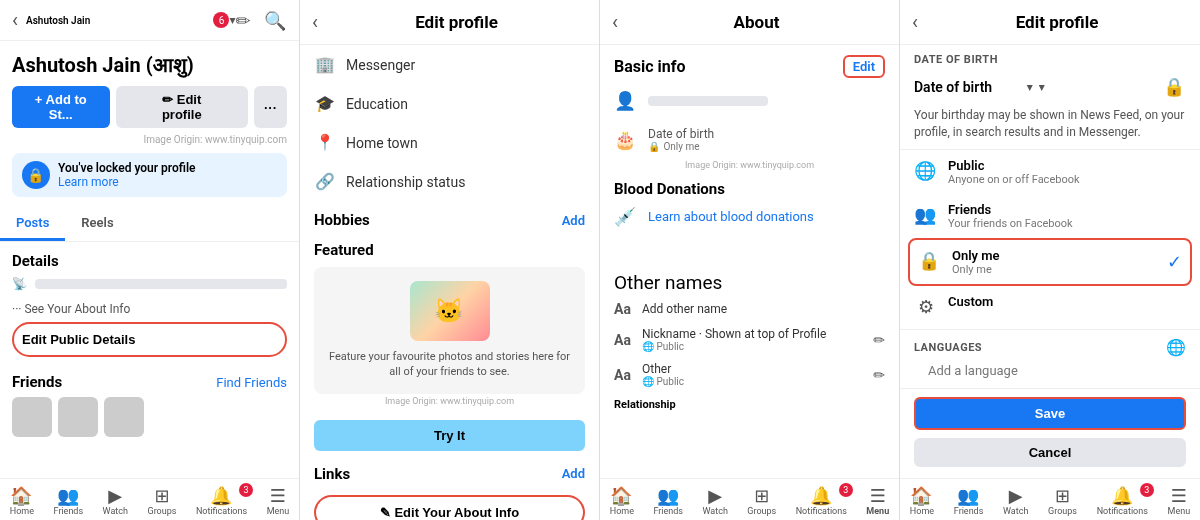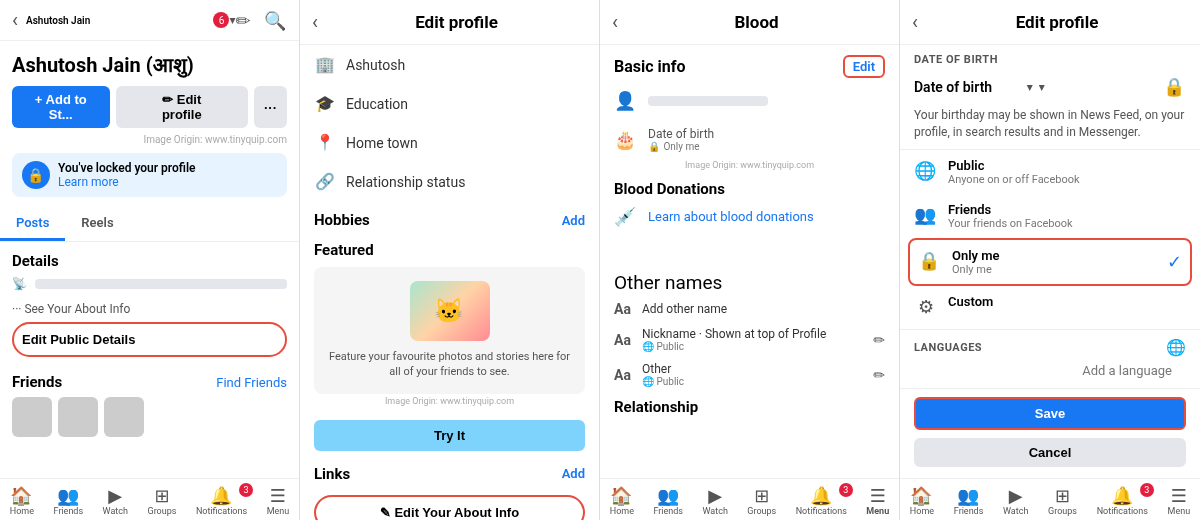--- a/index.html
+++ b/index.html
@@ -96,21 +96,21 @@
     .blood-learn { font-size: 13px; color: #1877f2; }
 
     .other-names { padding: 6px 14px 2px; font-size: 19px; font-weight: 400; margin-top: 32px; }
     .name-item { display: flex; align-items: center; gap: 8px; padding: 5px 14px; }
     .name-prefix { font-size: 14px; font-weight: 700; color: #555; width: 20px; }
     .name-info { flex: 1; }
     .name-type { font-size: 12px; color: #333; }
     .name-visibility { font-size: 10px; color: #777; display: flex; align-items: center; gap: 2px; }
     .edit-pencil { font-size: 14px; color: #555; cursor: pointer; }
 
-    .relationship-label { padding: 6px 14px 2px; font-size: 15px; font-weight: 700; }
+    .relationship-label { padding: 6px 14px 2px; font-size: 11px; font-weight: 700; }
 
     
     .panel-4 { width: 300px; background: #fff; display: flex; flex-direction: column; height: 520px; overflow: hidden; }
     .panel-header-4 { display: flex; align-items: center; padding: 10px 12px; border-bottom: 1px solid #eee; }
 
     .section-header { padding: 8px 14px 2px; }
     .section-label { font-size: 11px; font-weight: 700; color: #555; text-transform: uppercase; letter-spacing: 0.5px; }
 
     .dob-row { display: flex; align-items: center; gap: 6px; padding: 8px 14px; }
     .dob-text { font-size: 14px; font-weight: 600; flex: 1; }
@@ -123,21 +123,21 @@
     .vis-info { flex: 1; }
     .vis-title { font-size: 13px; font-weight: 600; }
     .vis-sub { font-size: 11px; color: #777; }
     .vis-check { font-size: 18px; color: #1877f2; align-self: center; }
     .only-me-border { border: 2px solid #e74c3c; border-radius: 8px; margin: 0 8px; padding: 4px 8px; }
 
     .lang-section { padding: 8px 14px 2px; border-top: 1px solid #eee; margin-top: 4px; }
     .lang-header { display: flex; justify-content: space-between; align-items: center; }
     .lang-label-text { font-size: 11px; font-weight: 700; color: #555; text-transform: uppercase; letter-spacing: 0.5px; }
     .lang-globe { font-size: 16px; color: #555; }
-    .lang-add { font-size: 13px; color: #777; padding: 6px 14px; text-align: right; }
+    .lang-add { font-size: 13px; color: #777; padding: 6px 14px; }
     
     .bottom-actions { display: flex; justify-content: flex-end; gap: 8px; padding: 8px 14px; margin-top: auto; border-top: 1px solid #eee; flex-direction: column; }
     .save-btn { background: #1877f2; color: #fff; border: none; border-radius: 6px; padding: 7px 20px; font-size: 13px; font-weight: 600; cursor: pointer; border: 2px solid #e74c3c; }
     .cancel-btn { background: #e4e6eb; color: #000; border: none; border-radius: 6px; padding: 7px 14px; font-size: 13px; font-weight: 600; cursor: pointer; }
 
     .p4-bottom-nav { display: flex; justify-content: space-around; border-top: 1px solid #eee; padding: 6px 0 4px; }
   </style>
 </head>
 <body>
 
@@ -225,21 +225,21 @@
 </div>
 
 <div class="panel-2">
   <div class="panel-header-2">
     <span class="back-btn">‹</span>
     <span class="panel-title">Edit profile</span>
   </div>
 
   <div class="menu-item">
     <span class="menu-icon">🏢</span>
-    <span>Ashutosh</span>
+    <span>Messenger</span>
   </div>
   <div class="menu-item">
     <span class="menu-icon">🎓</span>
     <span>Education</span>
   </div>
   <div class="menu-item">
     <span class="menu-icon">📍</span>
     <span>Home town</span>
   </div>
   <div class="menu-item">
@@ -270,21 +270,21 @@
 
   <div class="edit-about-btn-container">
     <button class="edit-about-btn">✎ Edit Your About Info</button>
   </div>
 
 </div>
 
 <div class="panel-3">
   <div class="panel-header-3">
     <span class="back-btn">‹</span>
-    <span class="panel-title">Blood</span>
+    <span class="panel-title">About</span>
   </div>
 
   <div class="basic-info-header">
     <span class="basic-info-label">Basic info</span>
     <span class="edit-link">Edit</span>
   </div>
 
   <div class="about-item">
     <span class="about-icon">👤</span>
     <div class="about-detail">

